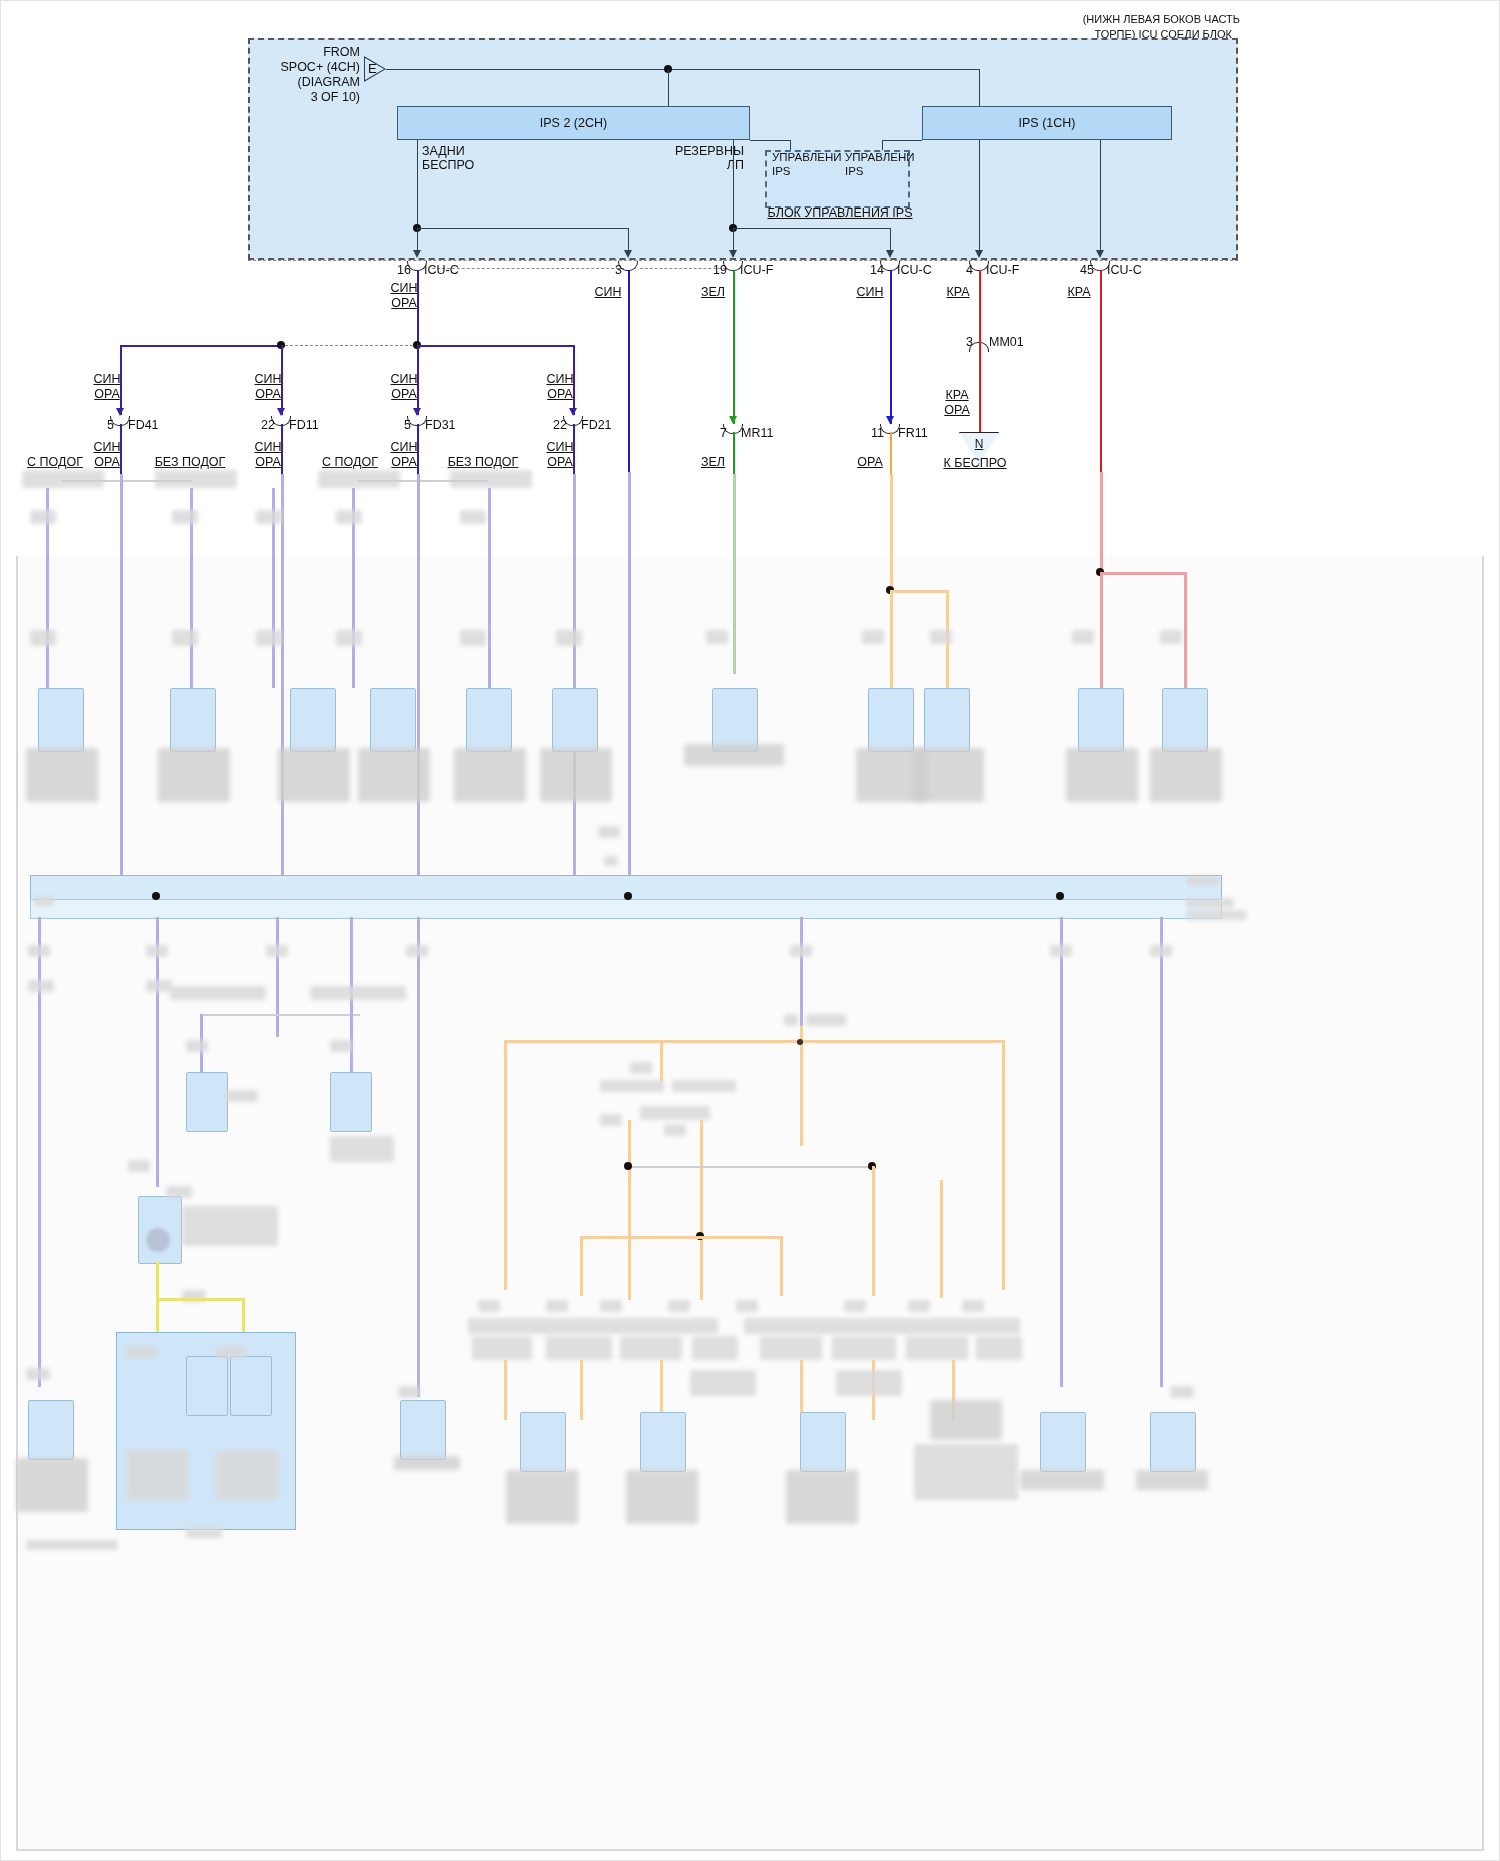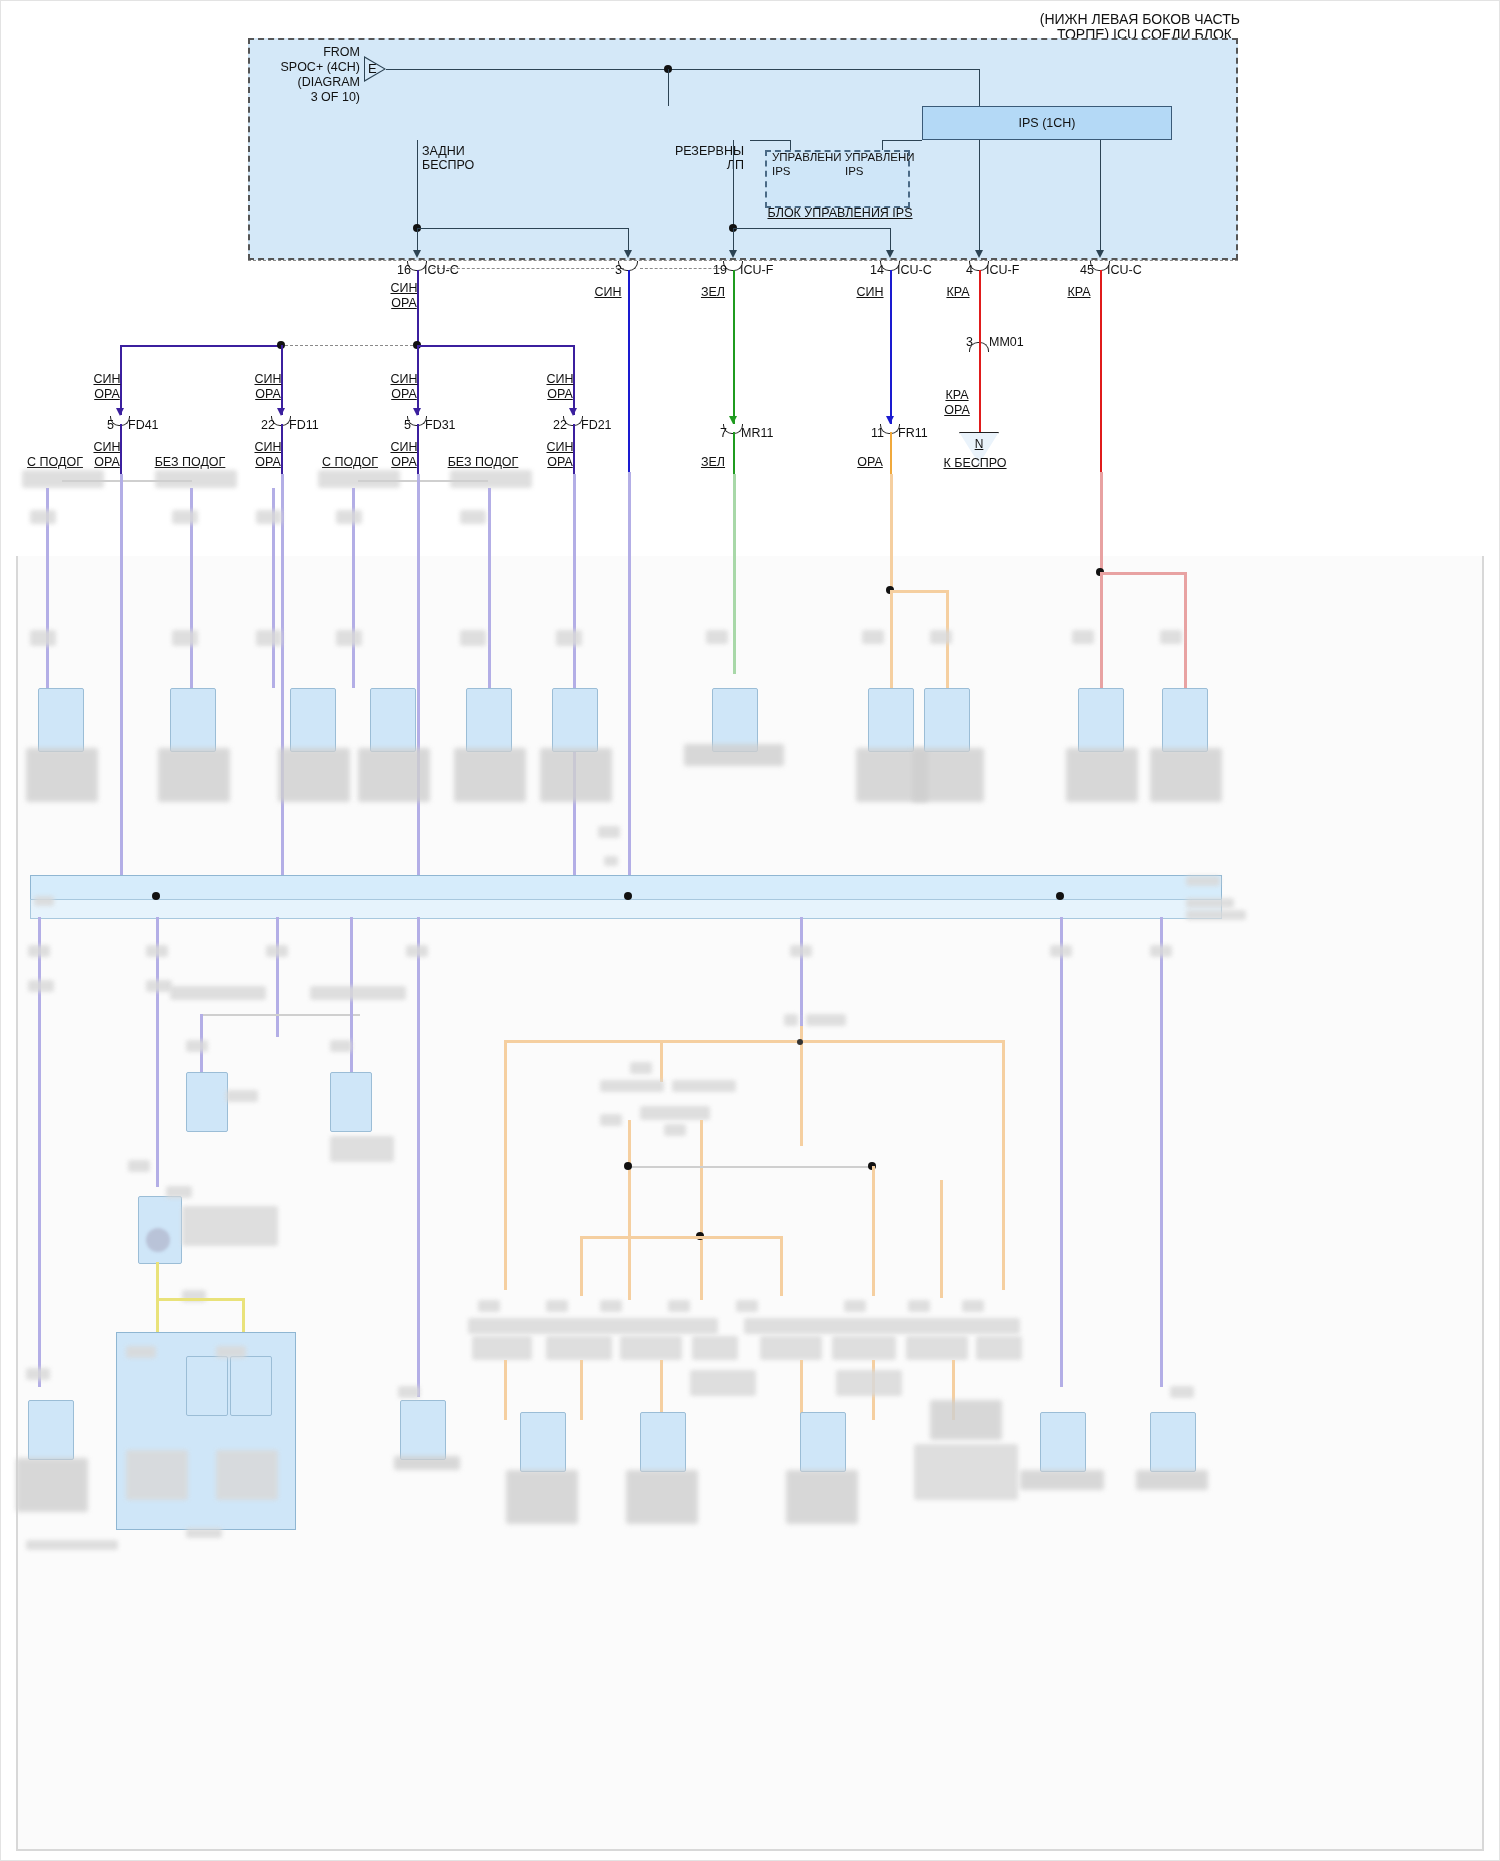--- a/index.html
+++ b/index.html
@@ -9,21 +9,21 @@
   #page:before{content:"";position:absolute;left:0;top:0;right:0;bottom:0;
       box-shadow:inset 0 0 0 1px #e3e3e3;pointer-events:none;}
   .band{position:absolute;left:16px;right:16px;top:556px;bottom:10px;background:#fbfbfb;
       border-left:2px solid #d8d8d8;border-right:2px solid #d8d8d8;border-bottom:2px solid #d8d8d8;}
 
   
   .t{position:absolute;font-size:12.5px;color:#111;white-space:pre;line-height:14px;}
   .t.c{text-align:center;transform:translateX(-50%);text-decoration:underline;}
   .t.r{text-align:right;transform:translateX(-100%);}
   .t.sm{font-size:11.5px;}
-  .t.hdr{font-size:14px;line-height:15px;text-align:right;}
+  .t.hdr{font-size:11px;line-height:15px;text-align:right;}
 
   
   .icu-box{position:absolute;left:248px;top:38px;width:990px;height:222px;
       background:#d4e8f8;border:2px dashed #555;box-sizing:border-box;}
 
   
   .ips{position:absolute;background:#b4d9f6;border:1px solid #3a5a78;box-sizing:border-box;
       font-size:12.5px;color:#111;display:flex;align-items:center;justify-content:center;}
   .ipsctl{position:absolute;background:#cfe6f8;border:2px dashed #4a6a86;box-sizing:border-box;}
 
@@ -106,20 +106,23 @@
   <div class="t r" style="left:360px;top:90px;">3 OF 10)</div>
   <div class="tri" style="left:364px;top:56px;"></div>
   <div class="tri-in" style="left:365px;top:58px;"></div>
   <div class="t" style="left:368px;top:62px;font-size:13px;">E</div>
 
   <div class="h hk" style="left:386px;top:69px;width:594px;"></div>
   <div class="dot" style="left:668px;top:69px;"></div>
   <div class="v vk" style="left:668px;top:69px;height:37px;"></div>
   <div class="v vk" style="left:979px;top:69px;height:37px;"></div>
 
+  <div class="ips" style="left:397px;top:106px;width:353px;height:34px;">
+    <span>IPS 2 (2CH)</span>
+  </div>
   <div class="ips" style="left:922px;top:106px;width:250px;height:34px;">
     <span>IPS (1CH)</span>
   </div>
 
   <div class="t" style="left:422px;top:144px;">ЗАДНИ</div>
   <div class="t" style="left:422px;top:158px;">БЕСПРО</div>
   <div class="v vk" style="left:417px;top:140px;height:88px;"></div>
   <div class="dot" style="left:417px;top:228px;"></div>
   <div class="h hk" style="left:417px;top:228px;width:212px;"></div>
   <div class="v vk" style="left:417px;top:228px;height:26px;"></div>

